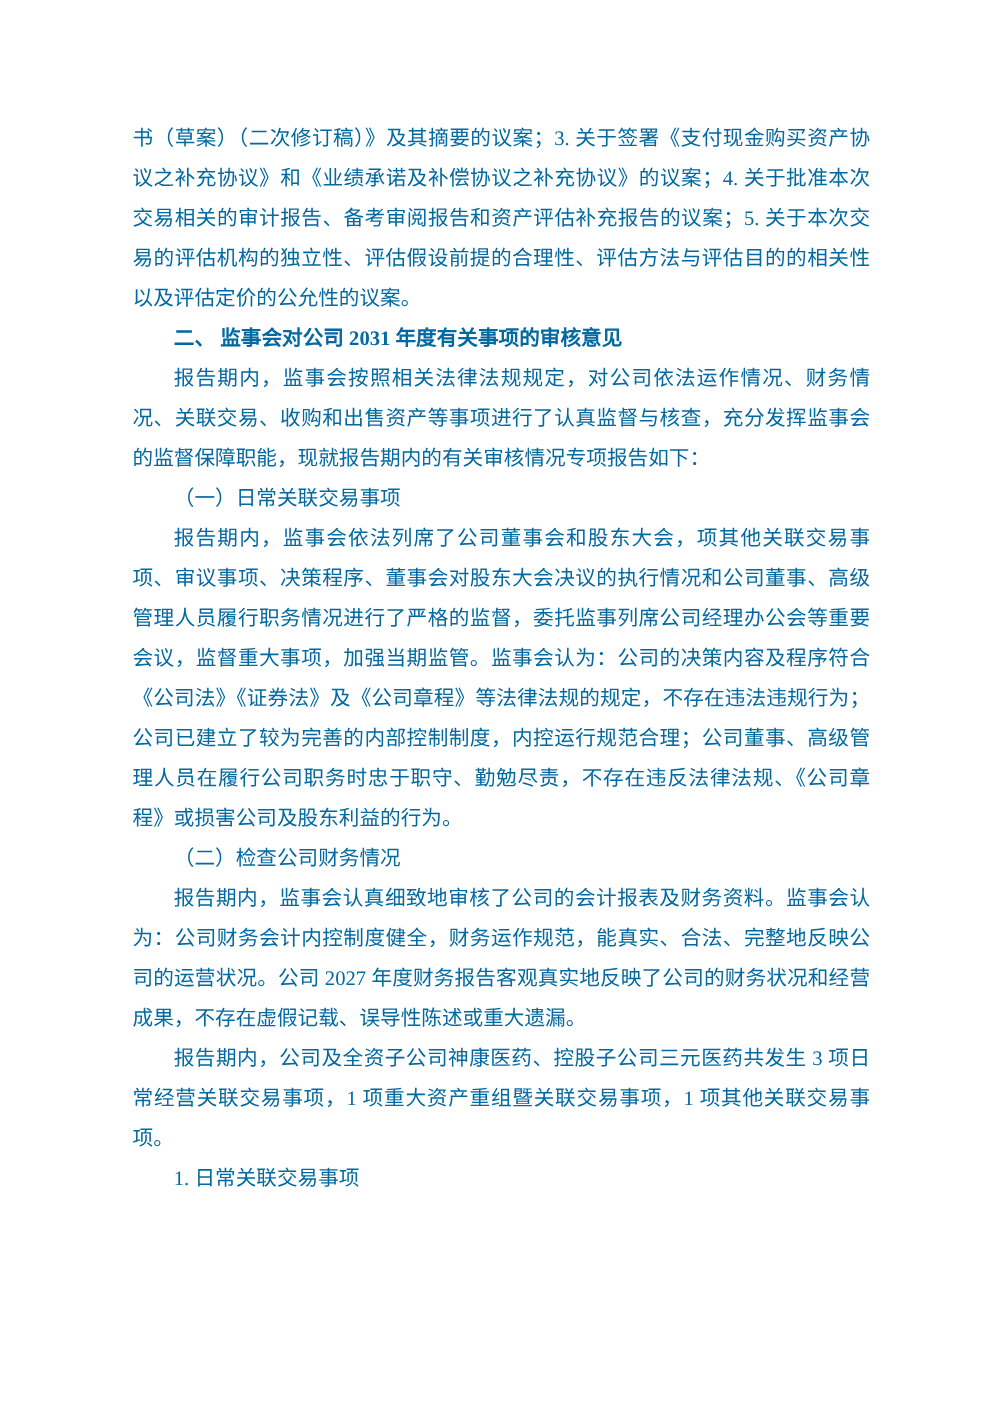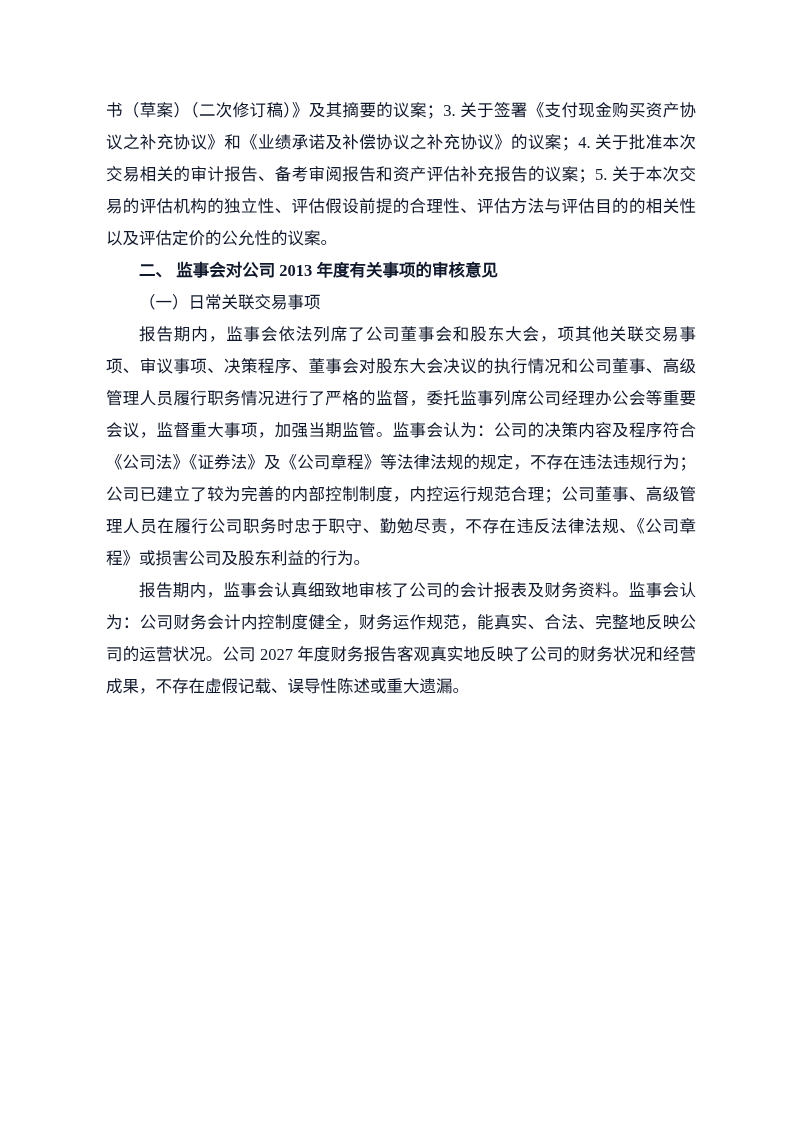--- a/index.html
+++ b/index.html
@@ -42,21 +42,25 @@
   p.subheading {
     text-indent: 2em;
   }
   p.subitem {
     text-indent: 2em;
   }
 </style>
 </head>
 <body>
 
-<div class="page" style="background: rgb(255, 255, 255); color: #0f172a;">
+<div class="page" style="background: rgb(255, 255, 255); color: #0369a1;">
   <div class="doc-body" id="doc-body">
       <p class="block body-continued">书（草案）（二次修订稿）》及其摘要的议案；3. 关于签署《支付现金购买资产协议之补充协议》和《业绩承诺及补偿协议之补充协议》的议案；4. 关于批准本次交易相关的审计报告、备考审阅报告和资产评估补充报告的议案；5. 关于本次交易的评估机构的独立性、评估假设前提的合理性、评估方法与评估目的的相关性以及评估定价的公允性的议案。</p>
-      <p class="block heading">二、 监事会对公司 2013 年度有关事项的审核意见</p>
+      <p class="block heading">二、 监事会对公司 2031 年度有关事项的审核意见</p>
+      <p class="block body">报告期内，监事会按照相关法律法规规定，对公司依法运作情况、财务情况、关联交易、收购和出售资产等事项进行了认真监督与核查，充分发挥监事会的监督保障职能，现就报告期内的有关审核情况专项报告如下：</p>
       <p class="block subheading">（一）日常关联交易事项</p>
       <p class="block body">报告期内，监事会依法列席了公司董事会和股东大会，项其他关联交易事项、审议事项、决策程序、董事会对股东大会决议的执行情况和公司董事、高级管理人员履行职务情况进行了严格的监督，委托监事列席公司经理办公会等重要会议，监督重大事项，加强当期监管。监事会认为：公司的决策内容及程序符合《公司法》《证券法》及《公司章程》等法律法规的规定，不存在违法违规行为；公司已建立了较为完善的内部控制制度，内控运行规范合理；公司董事、高级管理人员在履行公司职务时忠于职守、勤勉尽责，不存在违反法律法规、《公司章程》或损害公司及股东利益的行为。</p>
+      <p class="block subheading">（二）检查公司财务情况</p>
       <p class="block body">报告期内，监事会认真细致地审核了公司的会计报表及财务资料。监事会认为：公司财务会计内控制度健全，财务运作规范，能真实、合法、完整地反映公司的运营状况。公司 2027 年度财务报告客观真实地反映了公司的财务状况和经营成果，不存在虚假记载、误导性陈述或重大遗漏。</p>
+      <p class="block body">报告期内，公司及全资子公司神康医药、控股子公司三元医药共发生 3 项日常经营关联交易事项，1 项重大资产重组暨关联交易事项，1 项其他关联交易事项。</p>
+      <p class="block subitem">1. 日常关联交易事项</p>
     </div>
 </div>
 
 </body></html>

